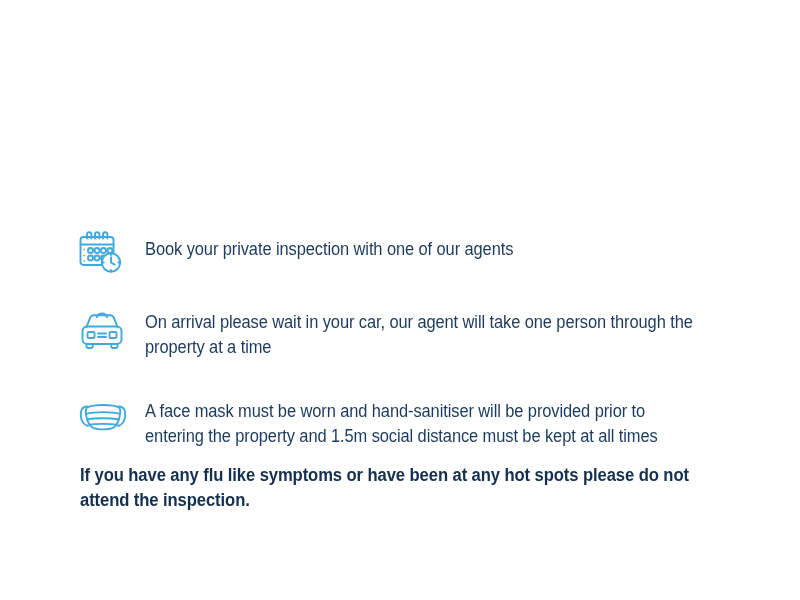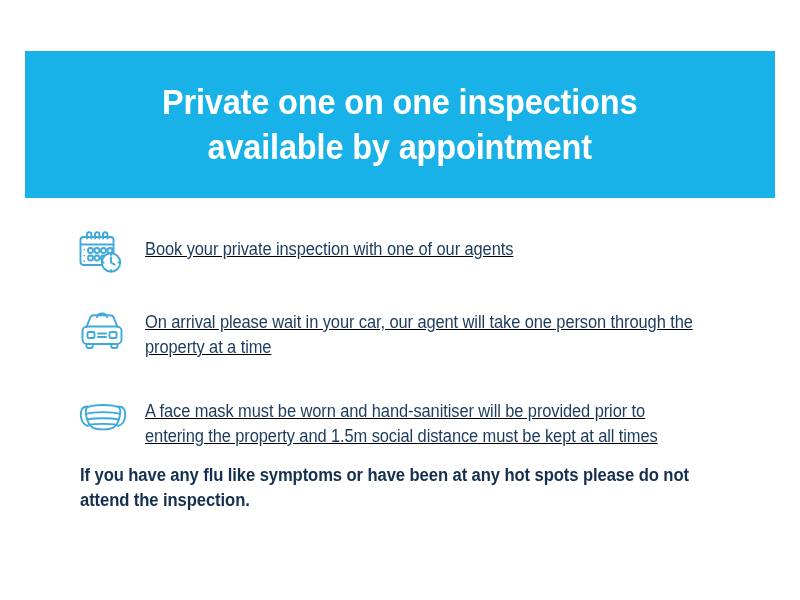--- a/index.html
+++ b/index.html
@@ -48,21 +48,20 @@
     transform: scaleX(0.93);
     white-space: nowrap;
   }
 
   
   .rows {
     position: absolute;
     left: 78px;
     top: 228px;
     width: 660px;
-    text-decoration: underline;
   }
   .row {
     display: flex;
     align-items: flex-start;
     margin-bottom: 23px;
   }
   .row-icon {
     flex: 0 0 52px;
     width: 52px;
     height: 50px;
@@ -106,24 +105,20 @@
     letter-spacing: -0.1px;
     transform: scaleX(0.95);
     transform-origin: left top;
   }
 </style>
 </head>
 <body>
 
 <div class="poster">
 
-  <div class="banner">
-    <div class="banner-line">Private one on one inspections</div>
-    <div class="banner-line">available by appointment</div>
-  </div>
 
   <div class="rows">
 
     <div class="row row-1">
       <span class="row-icon">
         <svg width="46" height="44" viewBox="0 0 46 44" fill="none" stroke="#3fa9dc" stroke-width="1.9" stroke-linecap="round" stroke-linejoin="round">
 
           <rect x="2.5" y="7" width="33" height="28" rx="3"></rect>
 
           <line x1="2.5" y1="14.5" x2="35.5" y2="14.5"></line>

